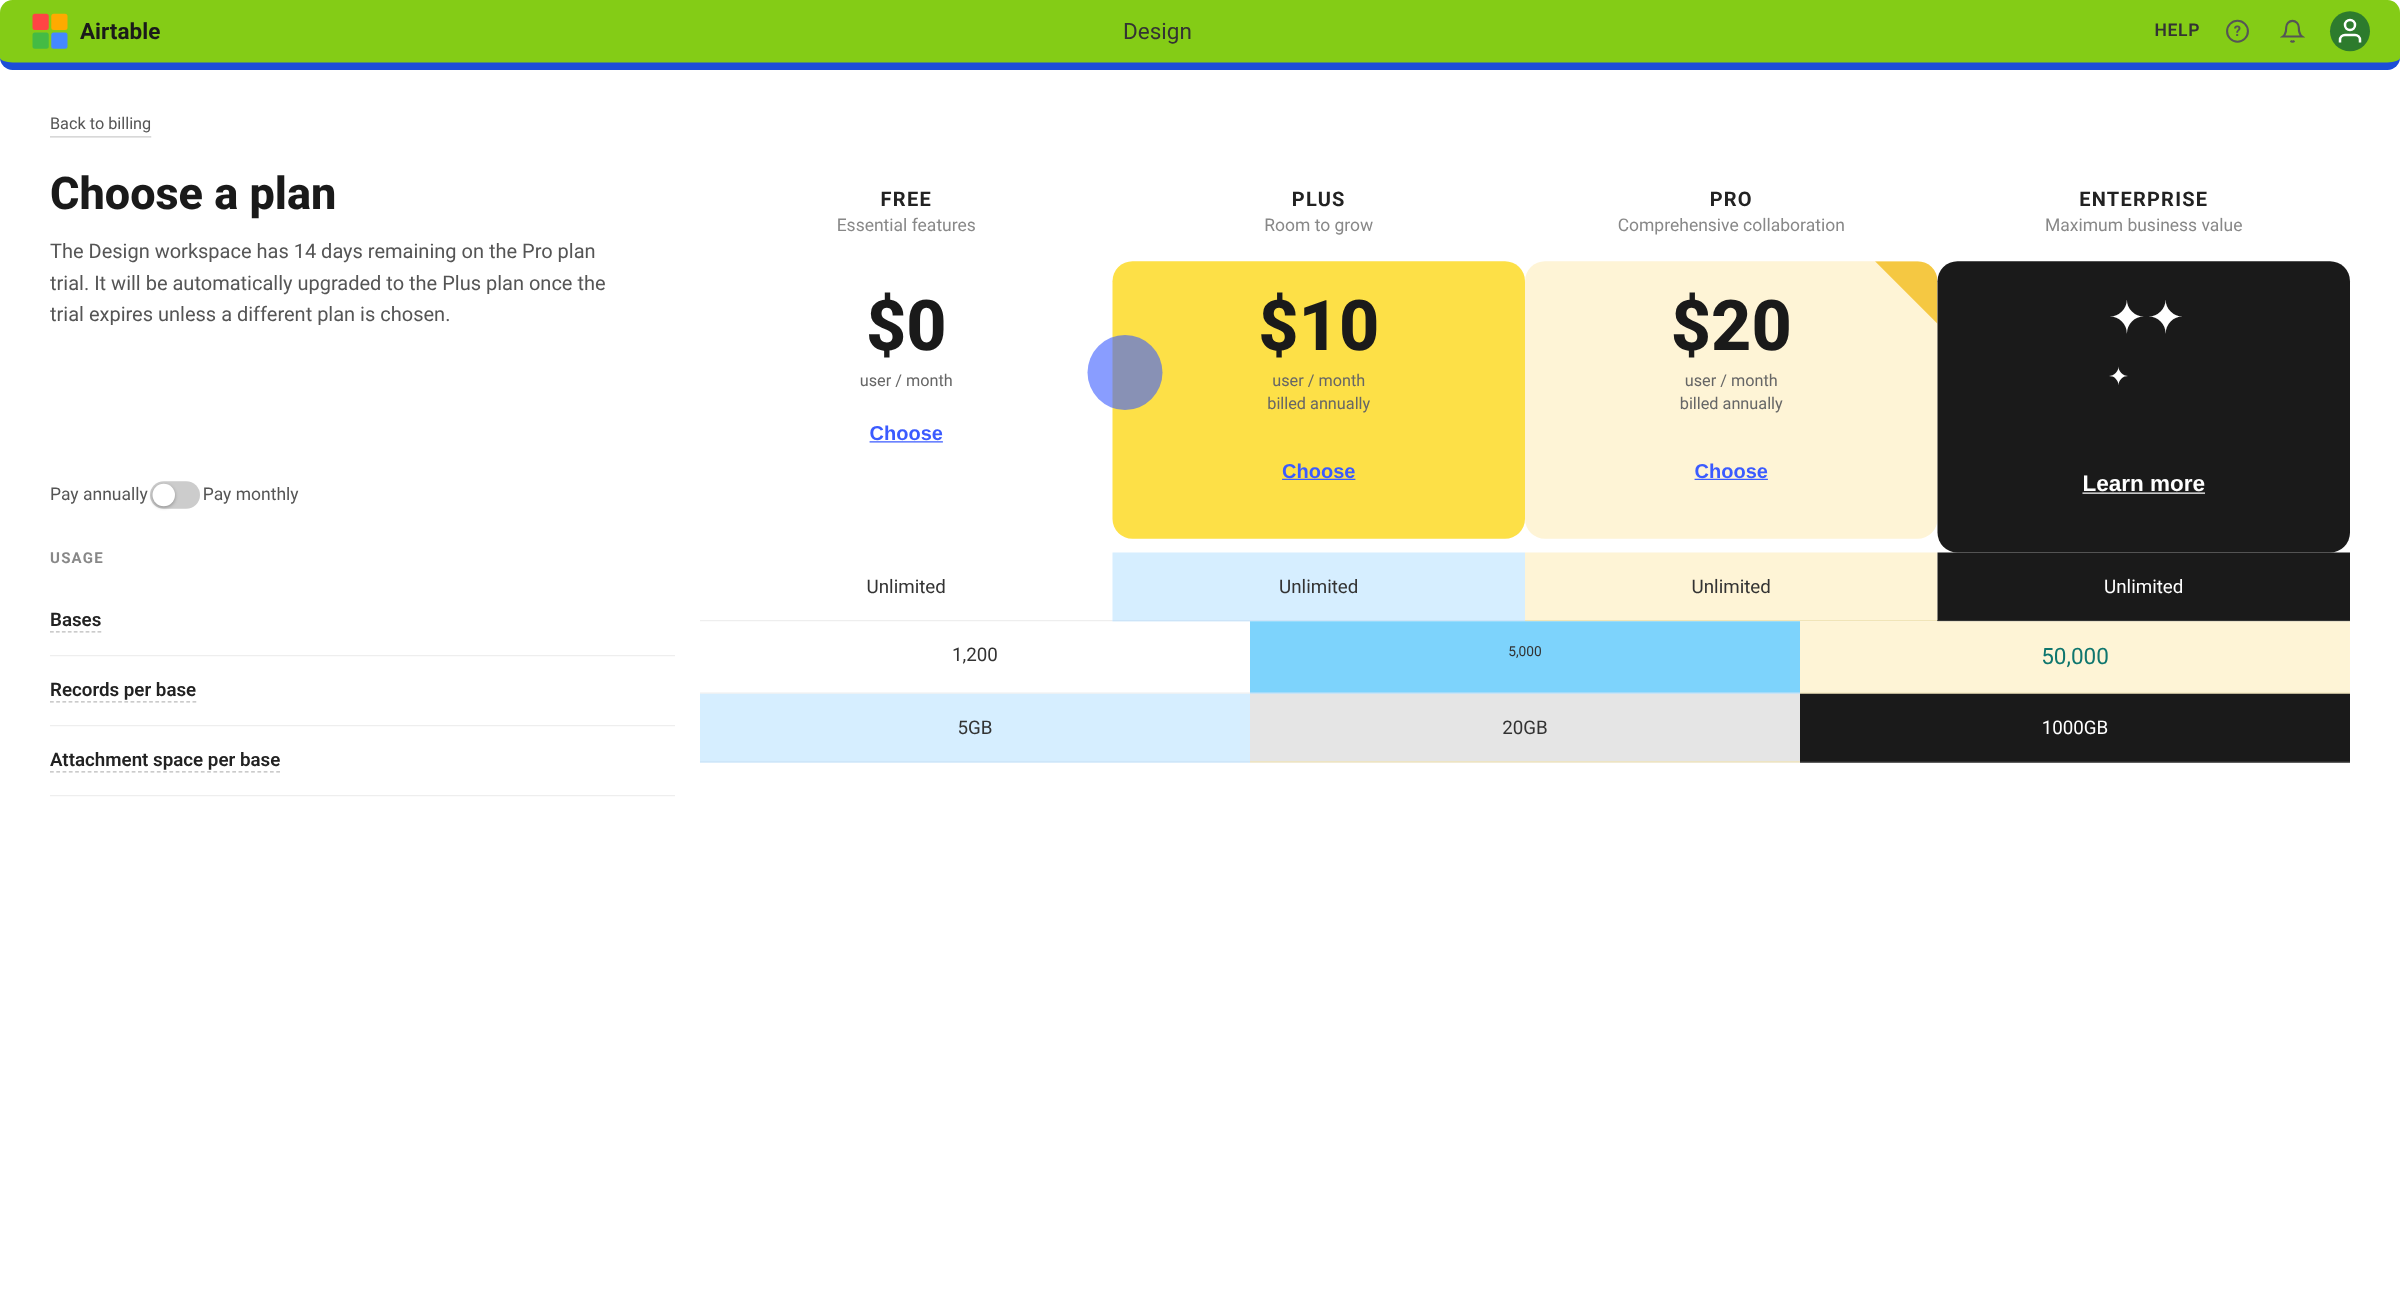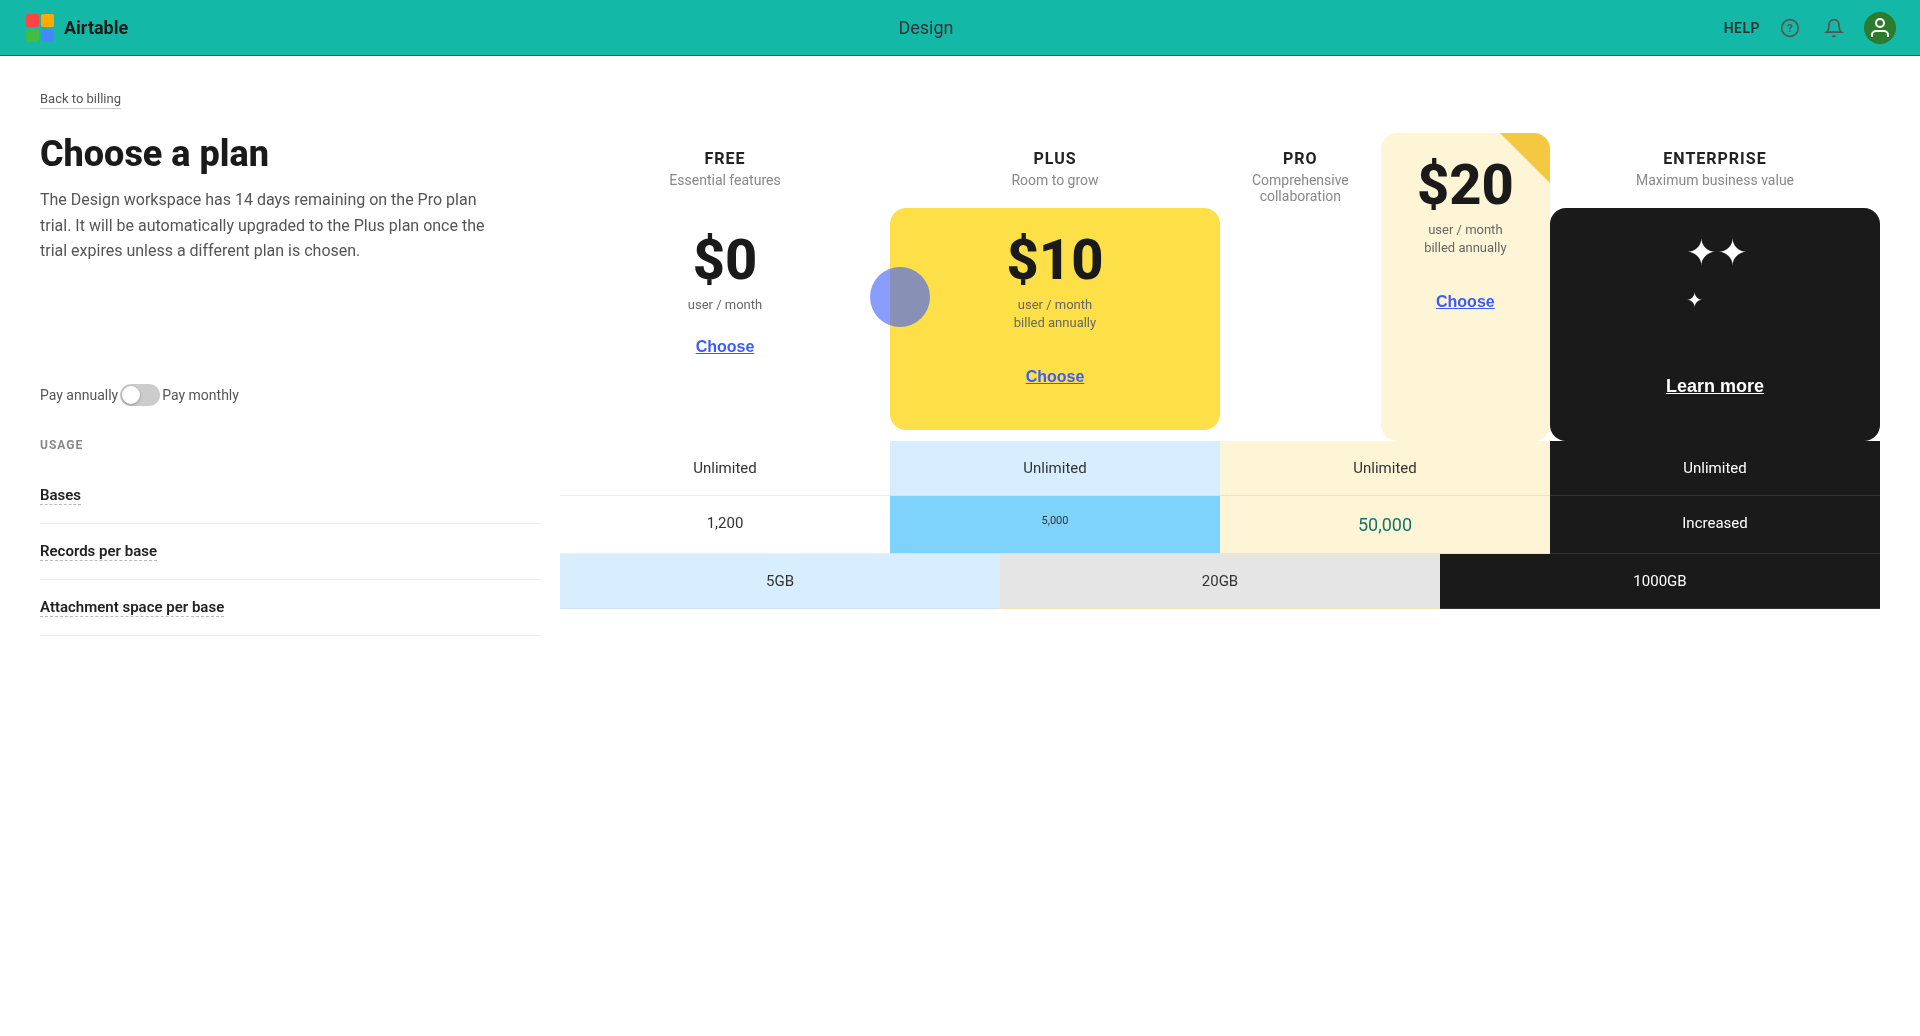--- a/index.html
+++ b/index.html
@@ -1,22 +1,23 @@
 <!DOCTYPE html>
 <html><head>
   <meta charset="utf-8">
   <style>
     * { box-sizing: border-box; margin: 0; padding: 0; }
     body { font-family: -apple-system, BlinkMacSystemFont, 'Segoe UI', Roboto, sans-serif; background: #fff; color: #333; }
 
     
     .header {
       display: flex; align-items: center; justify-content: space-between;
-      padding: 0 24px; height: 56px; border-bottom: 1px solid #1d4ed8;
-      background: #14b8a6;
+      padding: 0 24px; height: 56px; border-bottom: 6px solid #1d4ed8;
+      background: #84cc16;
+      border-radius: 10px;
     }
     .logo { display: flex; align-items: center; gap: 8px; }
     .logo-icon { width: 32px; height: 32px; }
     .logo-text { font-size: 18px; font-weight: 700; color: #1a1a1a; }
     .header-title { font-size: 18px; font-weight: 400; color: #333; }
     .header-right { display: flex; align-items: center; gap: 16px; }
     .help-text { font-size: 14px; font-weight: 600; color: #333; letter-spacing: 0.5px; }
     .header-icon { width: 28px; height: 28px; display: flex; align-items: center; justify-content: center; cursor: pointer; }
     .avatar { width: 32px; height: 32px; border-radius: 50%; background: #2d7b2d; display: flex; align-items: center; justify-content: center; cursor: pointer; }
     .avatar svg { width: 24px; height: 24px; fill: white; }
@@ -170,21 +171,21 @@
           <div class="plan-body plus" style="width:100%; position:relative; overflow:visible;">
 
             <div style="width:60px;height:60px;background:#3b5bff;border-radius:50%;position:absolute;left:-20px;top:40%;transform:translateY(-50%);opacity:0.6;"></div>
             <div class="price">$10</div>
             <div class="price-unit">user / month</div>
             <div class="price-billing">billed annually</div>
             <button class="choose-btn">Choose</button>
           </div>
         </div>
 
-        <div style="flex:1; display:flex; flex-direction:row; position:relative;">
+        <div style="flex:1; display:flex; flex-direction:column; position:relative;">
           <div class="plan-header">
             <div class="plan-name">PRO</div>
             <div class="plan-tagline">Comprehensive collaboration</div>
           </div>
           <div class="plan-body pro" style="width:100%; position:relative; overflow:hidden;">
 
             <div style="position:absolute;top:0;right:0;width:0;height:0;border-left:50px solid transparent;border-top:50px solid #f5c842;"></div>
             <div class="price">$20</div>
             <div class="price-unit">user / month</div>
             <div class="price-billing">billed annually</div>
@@ -211,21 +212,20 @@
         <div style="flex:1; text-align:center; padding:18px 8px; border-bottom:1px solid #eee; font-size:15px; color:#333;">Unlimited</div>
         <div style="flex:1; text-align:center; padding:18px 8px; border-bottom:1px solid #cce4f8; font-size:15px; color:#333; background:#d6eeff;">Unlimited</div>
         <div style="flex:1; text-align:center; padding:18px 8px; border-bottom:1px solid #f0e4b8; font-size:15px; color:#333; background:#fef4d6;">Unlimited</div>
         <div style="flex:1; text-align:center; padding:18px 8px; border-bottom:1px solid #333; font-size:15px; color:#fff; background:#1a1a1a;">Unlimited</div>
       </div>
 
       <div style="display:flex;">
         <div style="flex:1; text-align:center; padding:18px 8px; border-bottom:1px solid #eee; font-size:15px; color:#333;">1,200</div>
         <div style="flex:1; text-align:center; padding:18px 8px; border-bottom:1px solid #cce4f8; font-size:11px; color:#333; background:#7dd3fc;">5,000</div>
         <div style="flex:1; text-align:center; padding:18px 8px; border-bottom:1px solid #f0e4b8; font-size:18px; color:#0f766e; background:#fef4d6;">50,000</div>
-        <div style="flex:1; text-align:center; padding:18px 8px; border-bottom:1px solid #333; font-size:15px; color:#fff; background:#1a1a1a;">Increased</div>
       </div>
 
       <div style="display:flex;">
         <div style="flex:1; text-align:center; padding:18px 8px; border-bottom:1px solid #cce4f8; font-size:15px; color:#333; background:#d6eeff;">5GB</div>
         <div style="flex:1; text-align:center; padding:18px 8px; border-bottom:1px solid #f0e4b8; font-size:15px; color:#333; background:#e5e5e5;">20GB</div>
         <div style="flex:1; text-align:center; padding:18px 8px; border-bottom:1px solid #333; font-size:15px; color:#fff; background:#1a1a1a;">1000GB</div>
       </div>
 
     </div>
   </div>

